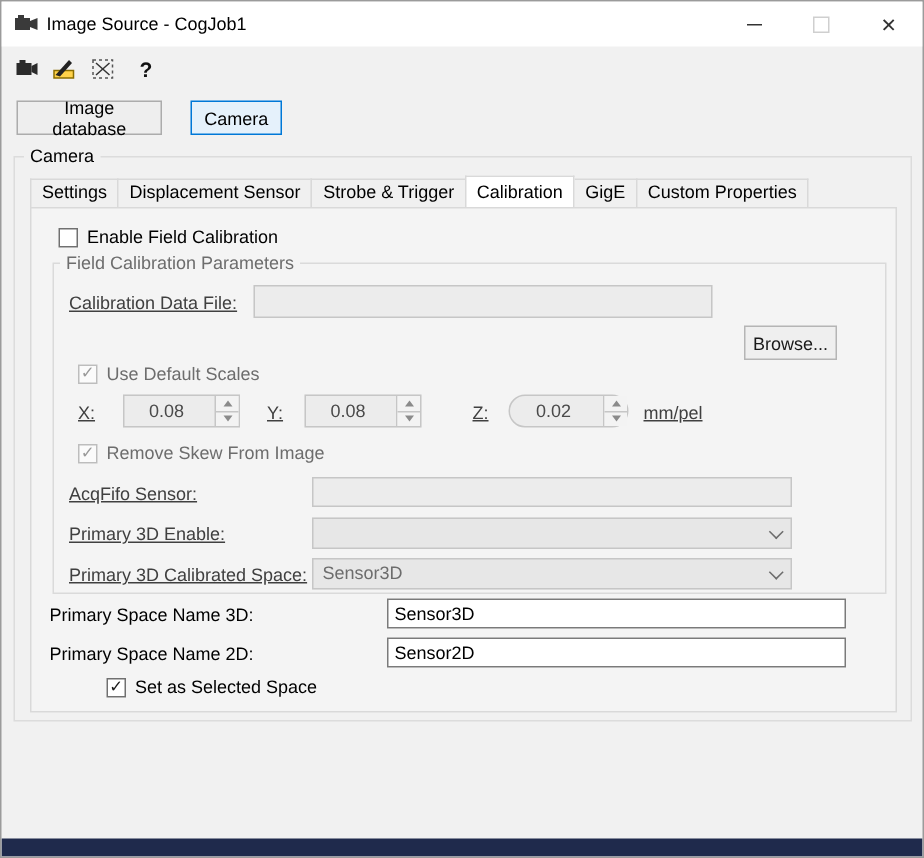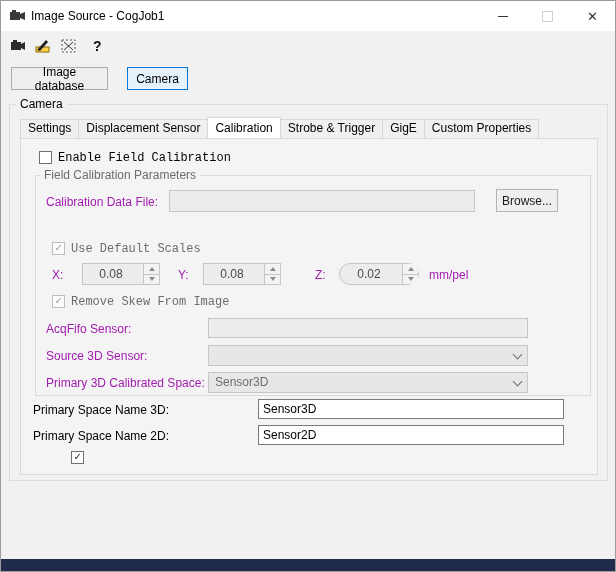--- a/index.html
+++ b/index.html
@@ -19,38 +19,38 @@
   .close-glyph{color:#333;font-size:13px;line-height:1;}
   
   .toolbar{position:absolute;top:32px;left:0;right:0;height:26px;}
   .tb-icon{position:absolute;top:3px;width:20px;height:20px;display:flex;align-items:center;justify-content:center;}
   
   .btn{
     position:absolute;box-sizing:border-box;display:flex;align-items:center;justify-content:center;
     background:#eeeeee;border:1px solid #acacac;font-size:12px;cursor:default;
   }
   .btn.selected{background:#e5f1fb;border:1px solid #0078d7;}
-  .btn.browse{background:#efefef;border:1px solid #b5b5b5;color:#1a1a1a;}
+  .btn.browse{background:#efefef;border:1px solid #b5b5b5;color:#1a1a1a;margin-top:28px;}
   
   .groupbox{position:absolute;box-sizing:border-box;border:1px solid #dcdcdc;}
   .gb-label{position:absolute;top:-8px;left:8px;background:#f1f1f1;padding:0 4px;white-space:nowrap;}
   .gb-label.dis{color:#6d6d6d;}
   
   .tabstrip{position:absolute;left:10px;top:12px;height:21px;display:flex;align-items:flex-end;z-index:2;}
   .tab{
     box-sizing:border-box;height:19px;line-height:17px;padding:0 7px;background:#f0f0f0;
     border:1px solid #d9d9d9;border-bottom:none;margin-right:-1px;white-space:nowrap;
   }
   .tab.active{height:21px;line-height:20px;background:#ffffff;position:relative;z-index:3;}
   .tabpage{position:absolute;left:10px;top:33px;width:578px;height:337px;box-sizing:border-box;background:#f4f4f4;border:1px solid #d9d9d9;}
   
   .lbl{position:absolute;white-space:nowrap;}
-  .lbl.dis{color:#a21caf;}
-  
-  .cb{position:absolute;display:flex;align-items:flex-start;white-space:nowrap;font-family:Liberation Mono, monospace;}
+  .lbl.dis{color:#404040;text-decoration:underline;}
+  
+  .cb{position:absolute;display:flex;align-items:flex-end;white-space:nowrap;}
   .cb .box{
     width:13px;height:13px;box-sizing:border-box;background:#fff;border:1px solid #707070;
     margin-right:6px;display:flex;align-items:center;justify-content:center;
   }
   .cb .check{display:none;font-size:11px;line-height:1;margin-top:-1px;color:#1a1a1a;}
   .cb.checked .check{display:block;}
   .cb.dis{color:#6d6d6d;}
   .cb.dis .box{border-color:#bdbdbd;background:#fbfbfb;}
   .cb.dis .check{color:#9a9a9a;}
   
@@ -132,22 +132,22 @@
 
   <button class="btn" style="left:10px;top:66px;width:97px;height:23px;">Image database</button>
   <button class="btn selected" style="left:126px;top:66px;width:61px;height:23px;">Camera</button>
 
   <div class="groupbox" style="left:8px;top:103px;width:599px;height:377px;">
     <span class="gb-label" style="left:6px;">Camera</span>
 
     <div class="tabstrip">
       <div class="tab">Settings</div>
       <div class="tab">Displacement Sensor</div>
+      <div class="tab">Strobe &amp; Trigger</div>
       <div class="tab active">Calibration</div>
-      <div class="tab">Strobe &amp; Trigger</div>
       <div class="tab">GigE</div>
       <div class="tab">Custom Properties</div>
     </div>
 
     <div class="tabpage">
 
       <div class="cb" style="left:18px;top:12px;">
         <span class="box"></span>
         <span>Enable Field Calibration</span>
       </div>
@@ -207,21 +207,21 @@
         <div class="cb dis checked" style="left:16px;top:119px;">
           <span class="box">
               <span class="check">✓</span>
             </span>
           <span>Remove Skew From Image</span>
         </div>
 
         <span class="lbl dis" style="left:10px;top:146px;">AcqFifo Sensor:</span>
         <input class="textbox dis" style="left: 172px; top: 142px; width: 320px; height: 20px;" value="">
 
-        <span class="lbl dis" style="left:10px;top:173px;">Source 3D Sensor:</span>
+        <span class="lbl dis" style="left:10px;top:173px;">Primary 3D Enable:</span>
         <div class="combo" style="left:172px;top:169px;width:320px;">
           <span class="combo-val"></span>
           <span class="chev">
               <span class="chev-glyph"></span>
             </span>
         </div>
 
         <span class="lbl dis" style="left:10px;top:200px;">Primary 3D Calibrated Space:</span>
         <div class="combo" style="left:172px;top:196px;width:320px;">
           <span class="combo-val">Sensor3D</span>
@@ -234,19 +234,20 @@
       <span class="lbl" style="left:12px;top:264px;">Primary Space Name 3D:</span>
       <input class="textbox" style="left: 237px; top: 260px; width: 306px; height: 20px;" value="Sensor3D">
 
       <span class="lbl" style="left:12px;top:290px;">Primary Space Name 2D:</span>
       <input class="textbox" style="left: 237px; top: 286px; width: 306px; height: 20px;" value="Sensor2D">
 
       <div class="cb checked" style="left:50px;top:312px;">
         <span class="box">
             <span class="check">✓</span>
           </span>
+        <span>Set as Selected Space</span>
       </div>
 
     </div>
   </div>
 
   <div class="taskbar-strip"></div>
 </div>
 
 </body></html>

